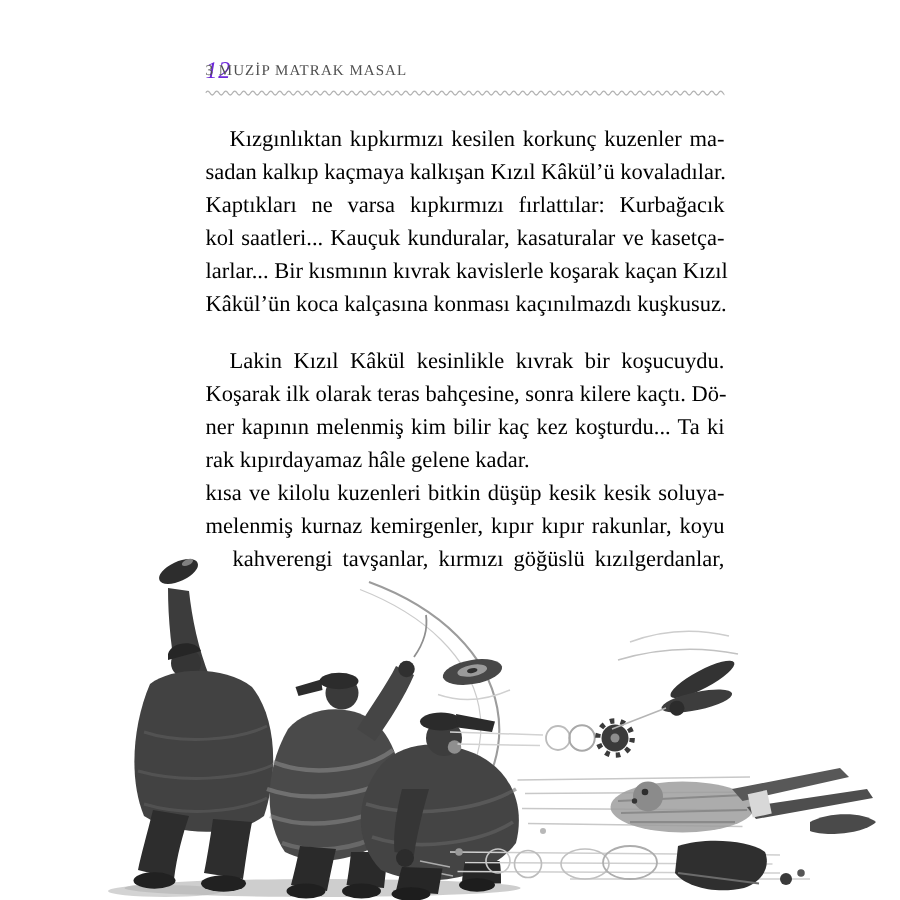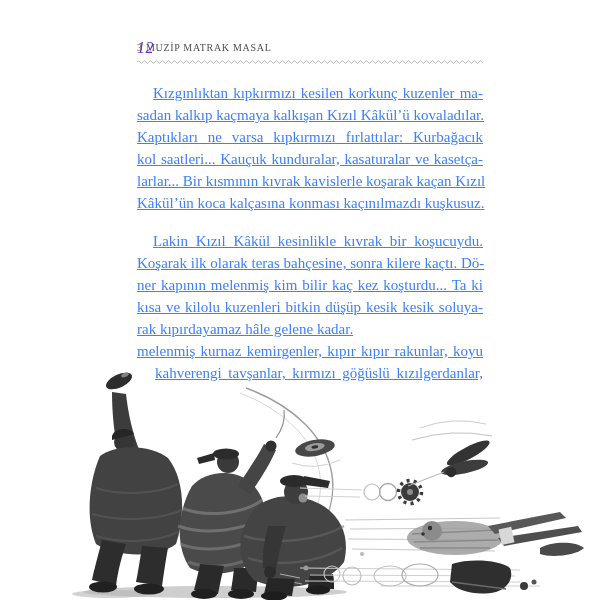--- a/index.html
+++ b/index.html
@@ -14,21 +14,21 @@
     letter-spacing:0.5px;
   }
   #header-title{
     position:absolute;left:0;right:0;top:4px;text-align:left;
     font-size:10px;letter-spacing:0.7px;color:#4f4f4f;font-variant:normal;
   }
   #divider{position:absolute;left:137px;top:59px;width:346px;height:7px;}
   
   #body-text{
     position:absolute;left:137px;top:82px;width:346px;
-    font-size:15px;line-height:22px;color:#3b82f6;text-decoration:underline;
+    font-size:15px;line-height:22px;color:#000000;
   }
   #body-text .line{
     height:22px;white-space:nowrap;
     text-align:justify;text-align-last:justify;
     -moz-text-align-last:justify;
   }
   #body-text .line.last{text-align-last:left;-moz-text-align-last:left;white-space:normal;}
   
   #illustration{position:absolute;left:0;top:368px;width:600px;height:232px;}
 </style>
@@ -49,22 +49,22 @@
   <div id="body-text">
       <div class="line" style="text-indent: 16px;">Kızgınlıktan kıpkırmızı kesilen korkunç kuzenler ma-</div>
       <div class="line">sadan kalkıp kaçmaya kalkışan Kızıl Kâkül’ü kovaladılar.</div>
       <div class="line">Kaptıkları ne varsa kıpkırmızı fırlattılar: Kurbağacık</div>
       <div class="line">kol saatleri... Kauçuk kunduralar, kasaturalar ve kasetça-</div>
       <div class="line">larlar... Bir kısmının kıvrak kavislerle koşarak kaçan Kızıl</div>
       <div class="line">Kâkül’ün koca kalçasına konması kaçınılmazdı kuşkusuz.</div>
       <div class="line" style="text-indent: 16px; margin-top: 16px;">Lakin Kızıl Kâkül kesinlikle kıvrak bir koşucuydu.</div>
       <div class="line">Koşarak ilk olarak teras bahçesine, sonra kilere kaçtı. Dö-</div>
       <div class="line">ner kapının melenmiş kim bilir kaç kez koşturdu... Ta ki</div>
+      <div class="line last">rak kıpırdayamaz hâle gelene kadar.</div>
       <div class="line">kısa ve kilolu kuzenleri bitkin düşüp kesik kesik soluya-</div>
-      <div class="line last">rak kıpırdayamaz hâle gelene kadar.</div>
       <div class="line">melenmiş kurnaz kemirgenler, kıpır kıpır rakunlar, koyu</div>
       <div class="line" style="padding-left: 18px;">kahverengi tavşanlar, kırmızı göğüslü kızılgerdanlar,</div>
     </div>
 
   <svg id="illustration" viewBox="0 0 600 232" role="img" aria-label="Üç tıknaz kuzen kaçan Kızıl Kâkül'ün arkasından eşyalar fırlatıyor: uçan disk, dişli çark, kerpeten ve hız çizgili bulanık nesneler">
 
     <g>
       <ellipse cx="215" cy="224" rx="132" ry="6" fill="#c2c2c2" opacity="0.8"></ellipse>
       <ellipse cx="110" cy="226" rx="38" ry="4" fill="#b5b5b5" opacity="0.6"></ellipse>
     </g>

